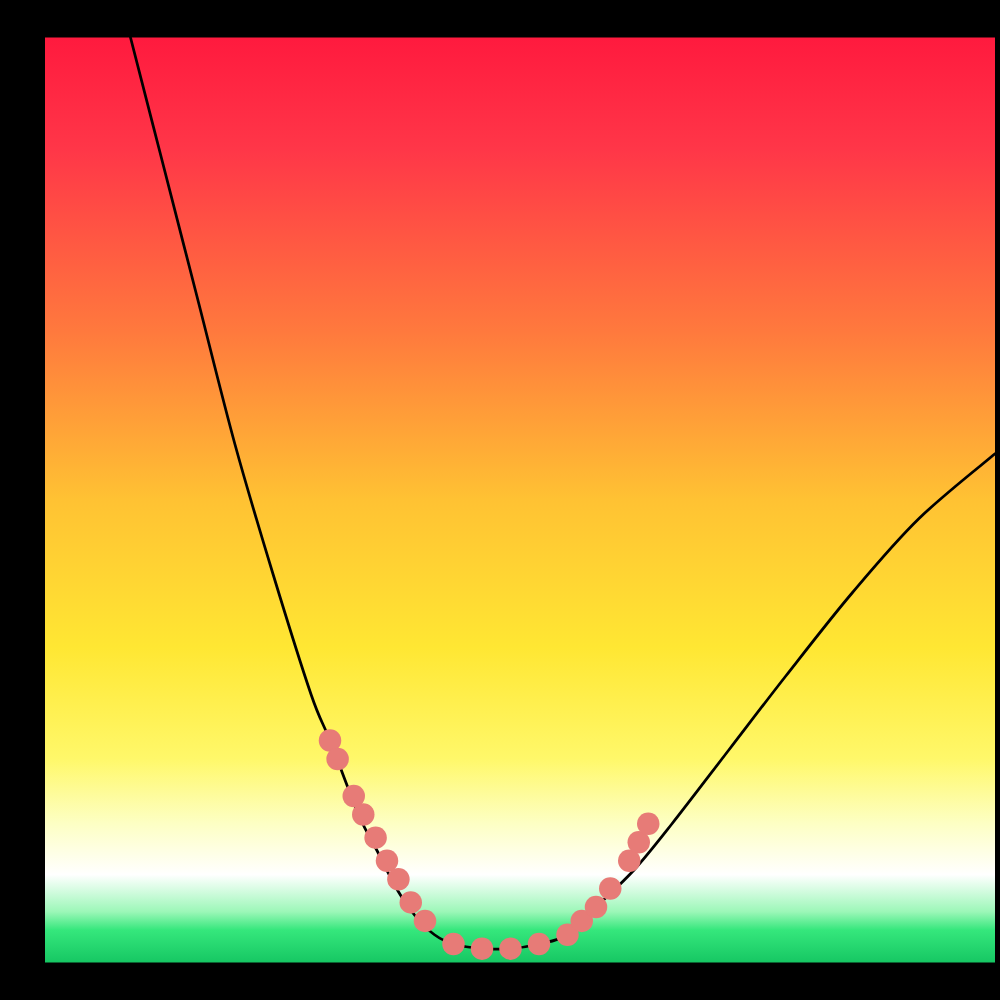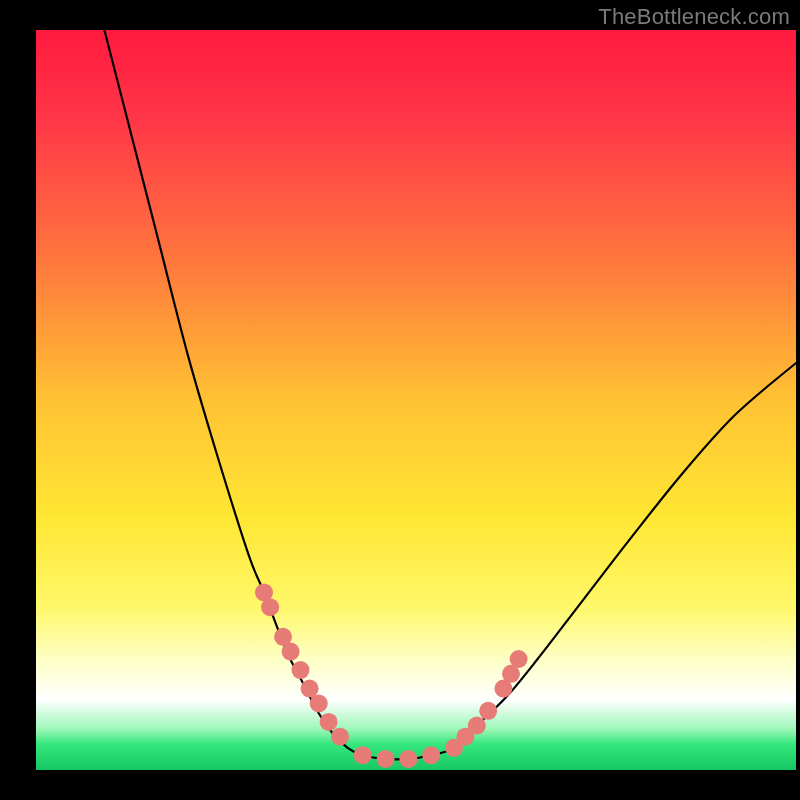--- a/index.html
+++ b/index.html
@@ -25,21 +25,20 @@
     letter-spacing: 0.2px;
     font-weight: 400;
     z-index: 5;
   }
   svg { display: block; }
 </style>
 </head>
 <body>
 
 <div class="wrap">
-  <div class="attribution">TheBottleneck.com</div>
 
   <svg id="chart-svg" width="800" height="800" viewBox="0 0 800 800">
     <defs>
       <linearGradient id="bg-grad" x1="0" y1="0" x2="0" y2="1">
           <stop offset="0%" stop-color="#ff1a3e"></stop>
           <stop offset="12%" stop-color="#ff3648"></stop>
           <stop offset="32%" stop-color="#ff7a3d"></stop>
           <stop offset="50%" stop-color="#ffc233"></stop>
           <stop offset="66%" stop-color="#ffe733"></stop>
           <stop offset="78%" stop-color="#fff86a"></stop>

